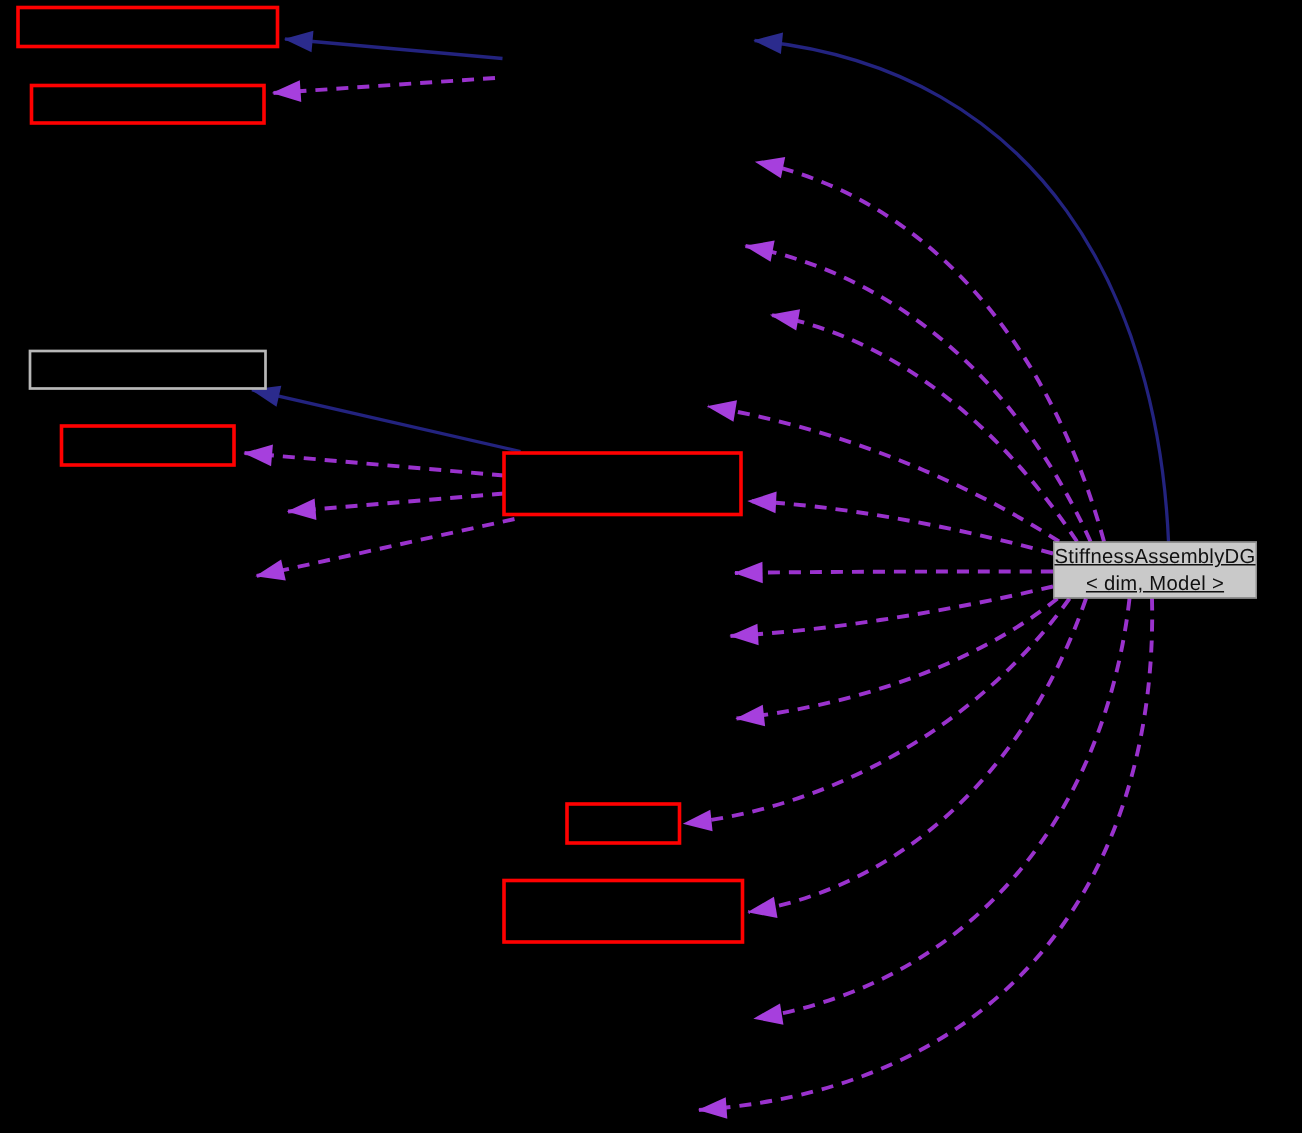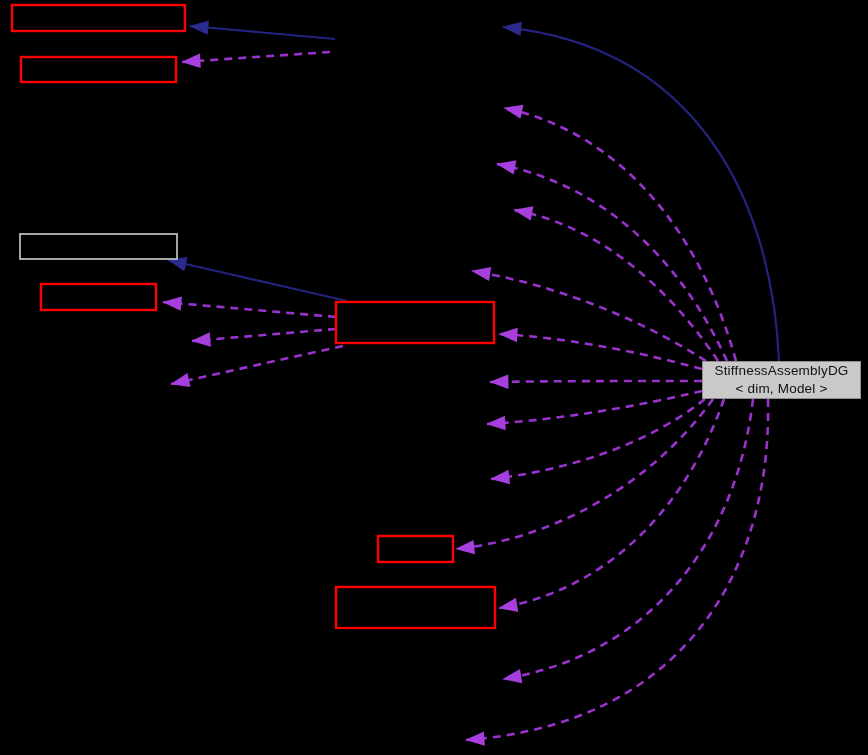--- a/index.html
+++ b/index.html
@@ -49,17 +49,17 @@
         <rect x="12" y="5" width="173" height="26" fill="#000000" stroke="#ff0000" stroke-width="2.4"></rect>
         <rect x="21" y="57" width="155" height="25" fill="#000000" stroke="#ff0000" stroke-width="2.4"></rect>
         <rect x="20" y="234" width="157" height="25" fill="#000000" stroke="#b8b8b8" stroke-width="1.8"></rect>
         <rect x="41" y="284" width="115" height="26" fill="#000000" stroke="#ff0000" stroke-width="2.4"></rect>
         <rect x="336" y="302" width="158" height="41" fill="#000000" stroke="#ff0000" stroke-width="2.4"></rect>
         <rect x="378" y="536" width="75" height="26" fill="#000000" stroke="#ff0000" stroke-width="2.4"></rect>
         <rect x="336" y="587" width="159" height="41" fill="#000000" stroke="#ff0000" stroke-width="2.4"></rect>
       </g>
   </svg>
 
-  <div class="node" id="main-node" style="left: 702px; top: 361px; width: 159px; height: 38px; background: rgb(201, 201, 201); border: 1px solid rgb(143, 143, 143); color: rgb(17, 17, 17);">
+  <div class="node" id="main-node" style="left: 702px; top: 361px; width: 136px; height: 38px; background: rgb(201, 201, 201); border: 1px solid rgb(143, 143, 143); color: rgb(17, 17, 17); text-decoration: underline;">
     <span>StiffnessAssemblyDG</span>
     <span>&lt; dim, Model &gt;</span>
   </div>
 </div>
 
 </body></html>

